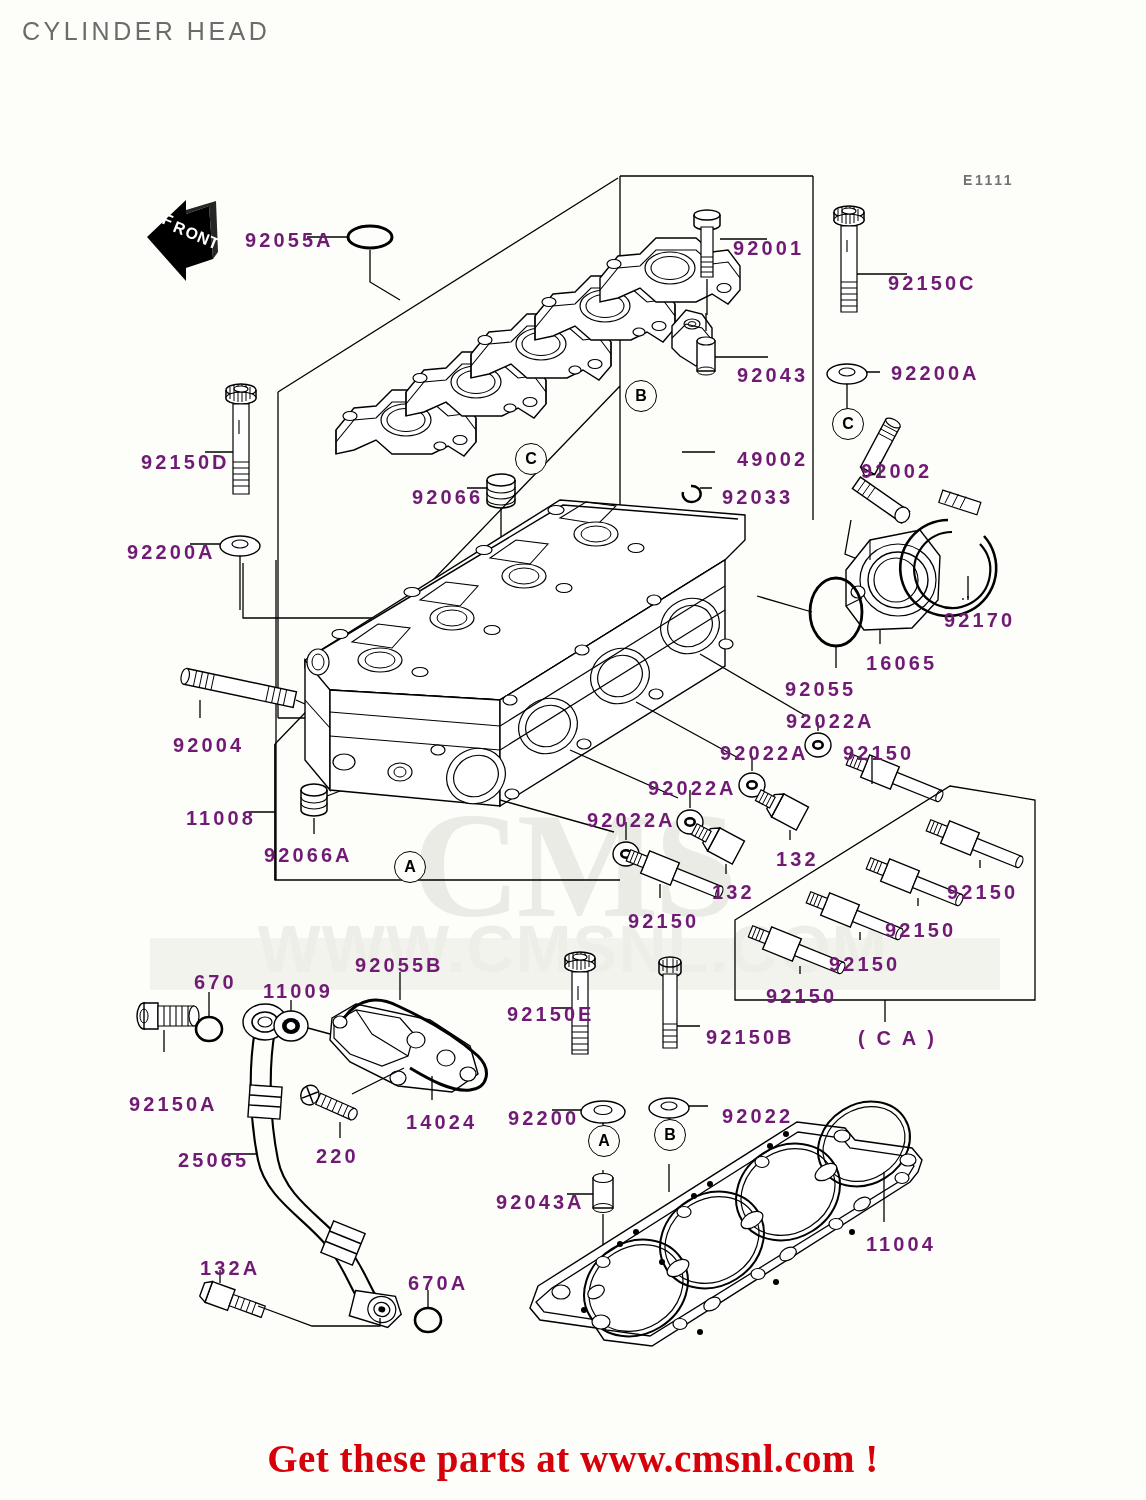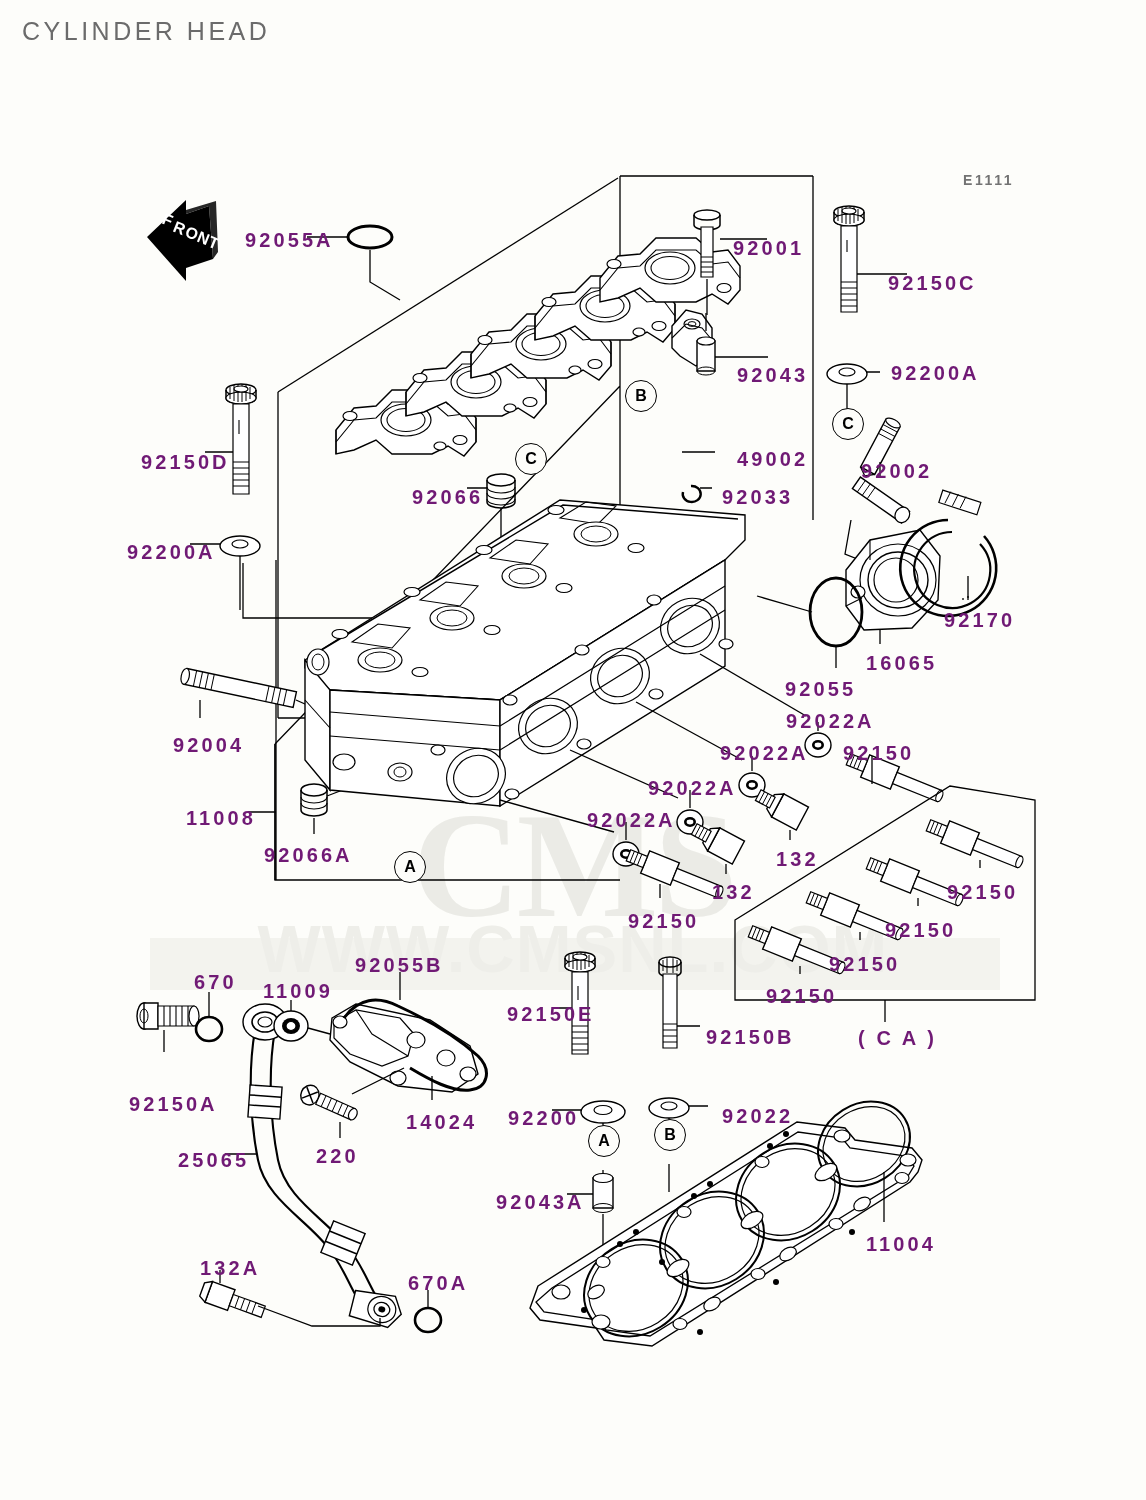--- a/index.html
+++ b/index.html
@@ -78,20 +78,21 @@
 <body>
 
 <div id="page">
 
   <div class="wm wm-band"></div>
   <div class="wm wm-logo">CMS</div>
   <div class="wm wm-url">WWW.CMSNL.COM</div>
 
   <div class="title">CYLINDER HEAD</div>
   <div class="refcode">E1111</div>
+  <div class="footer">Get these parts at www.cmsnl.com !</div>
 
   <svg class="layer" viewBox="0 0 1146 1500">
 
     <defs>
 
       <g id="flangebolt">
         <ellipse class="wfill" cx="0" cy="0" rx="15" ry="6"></ellipse>
         <path class="ln" d="M-15,0 L-15,8 A15,6 0 0 0 15,8 L15,0"></path>
         <ellipse class="wfill2" cx="0" cy="8" rx="15" ry="6"></ellipse>
         <g stroke="#000" stroke-width="1">

